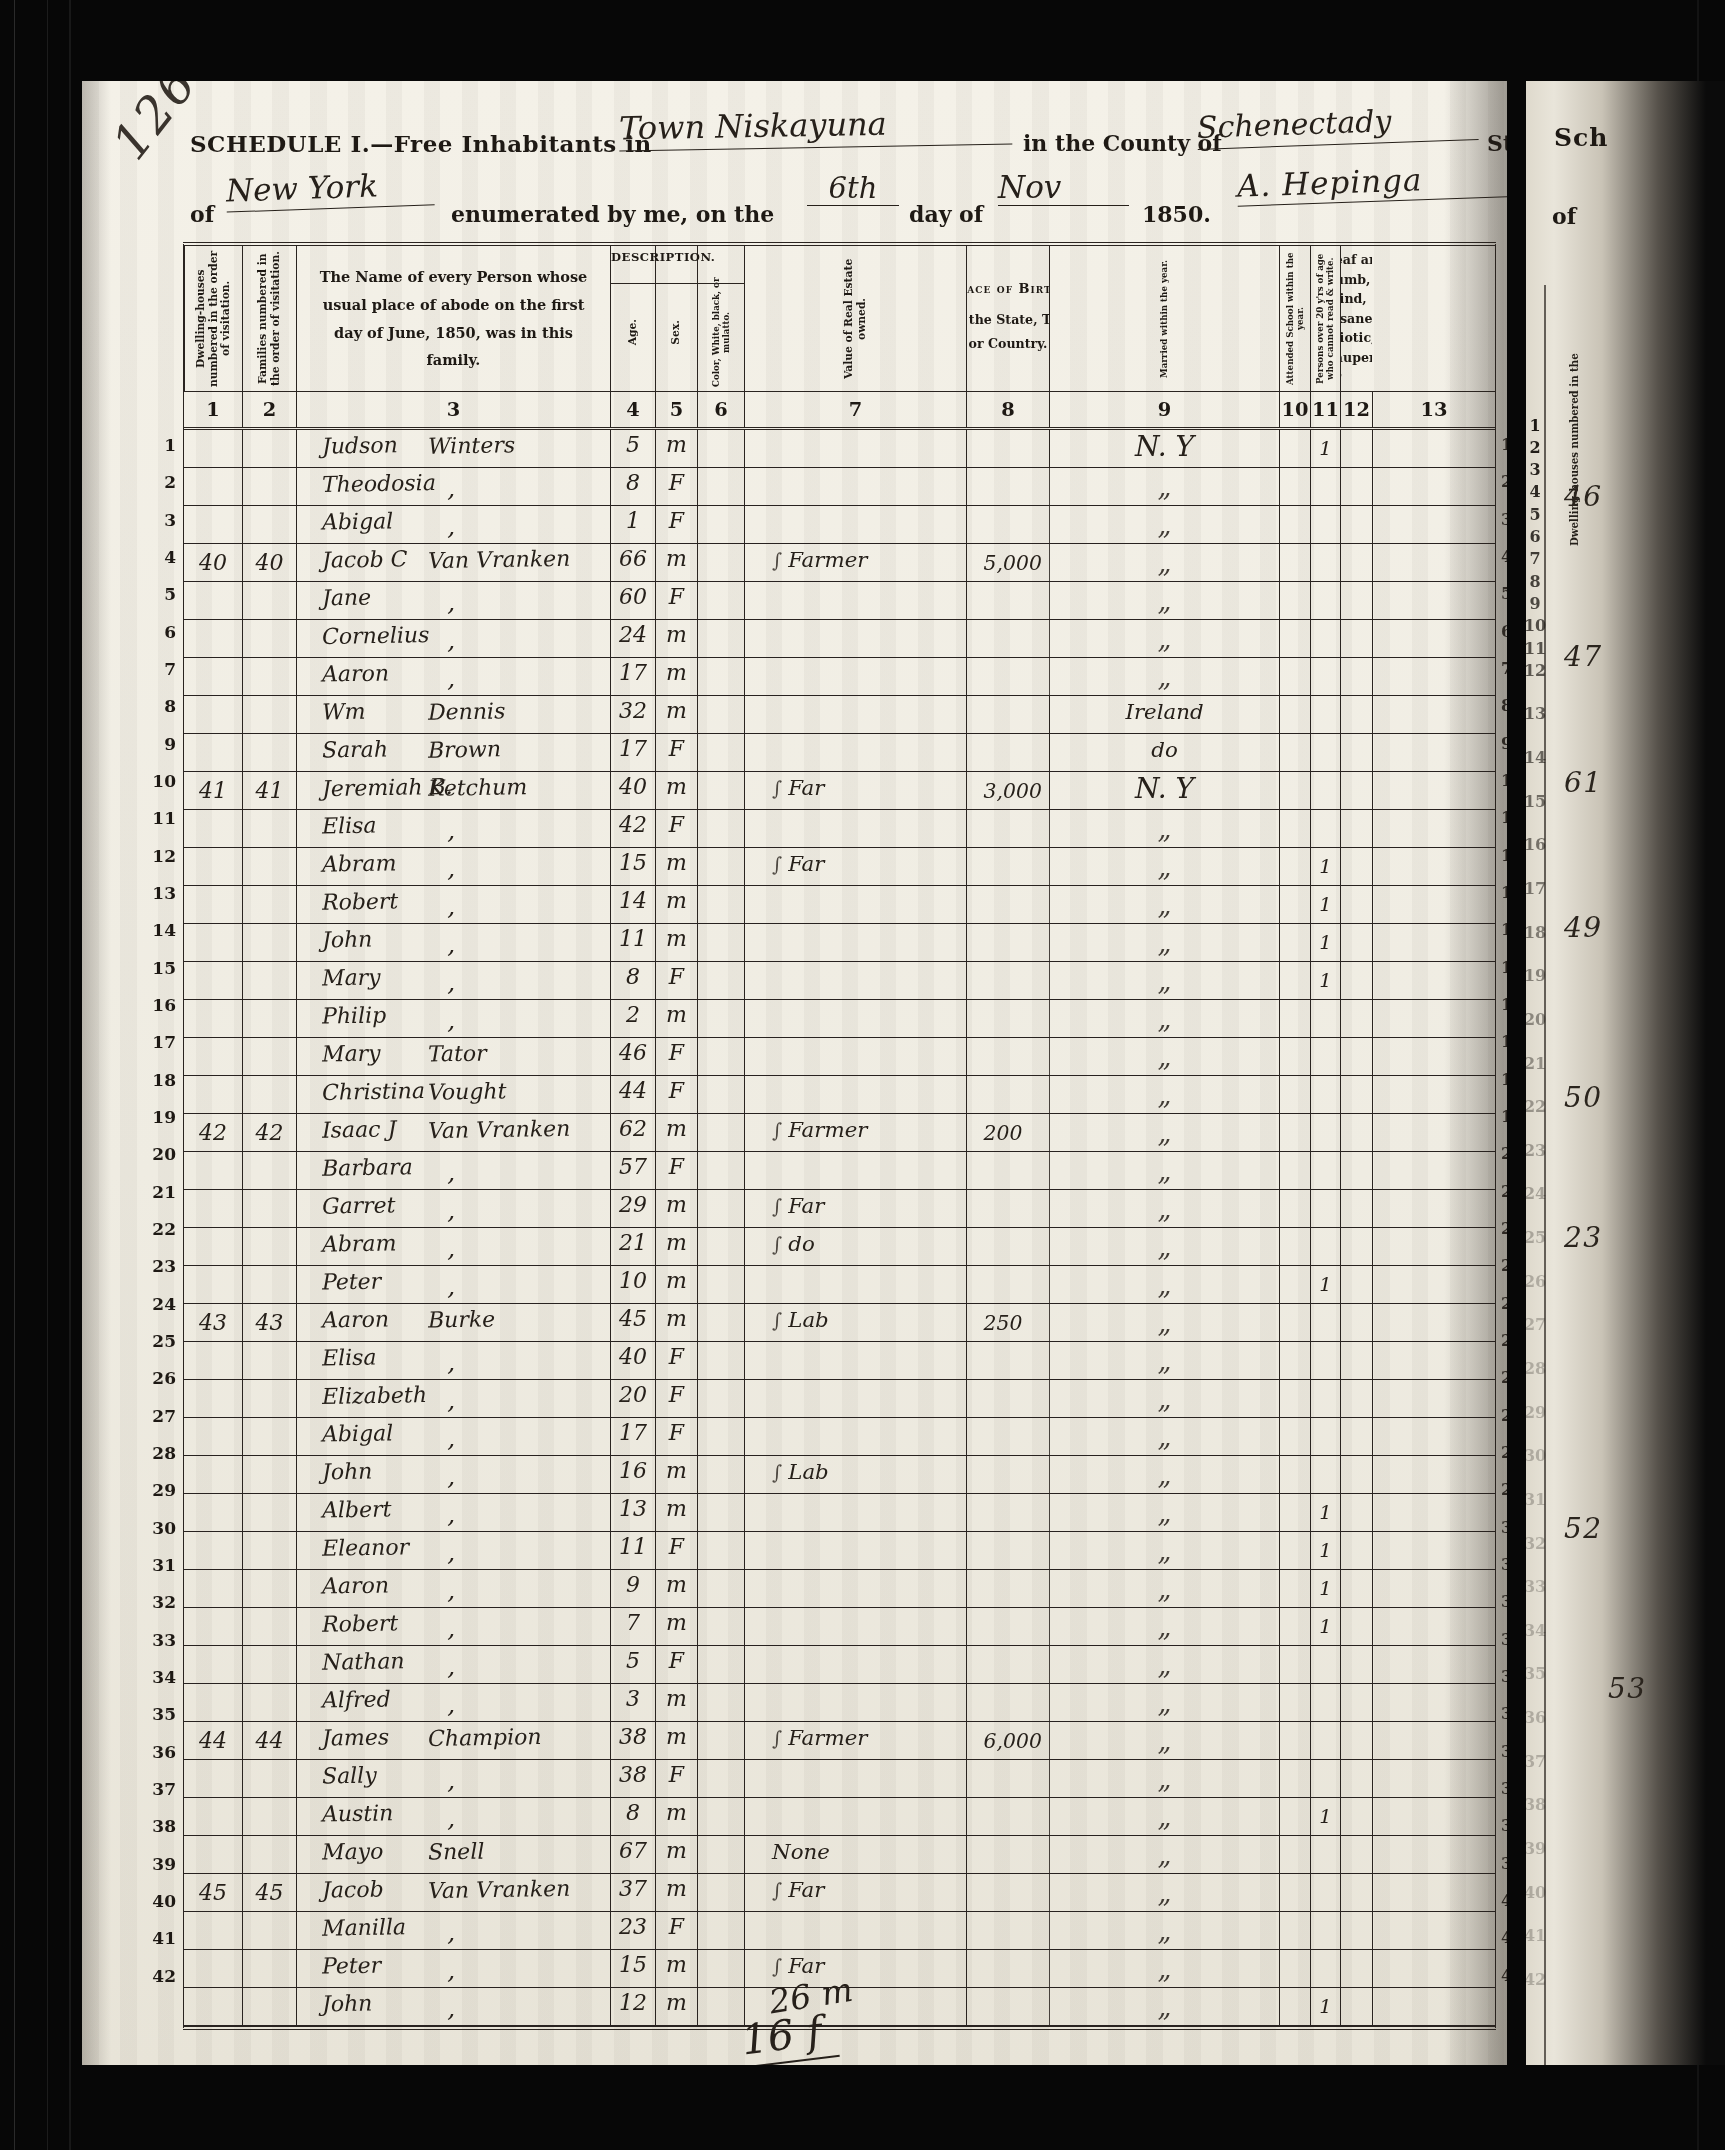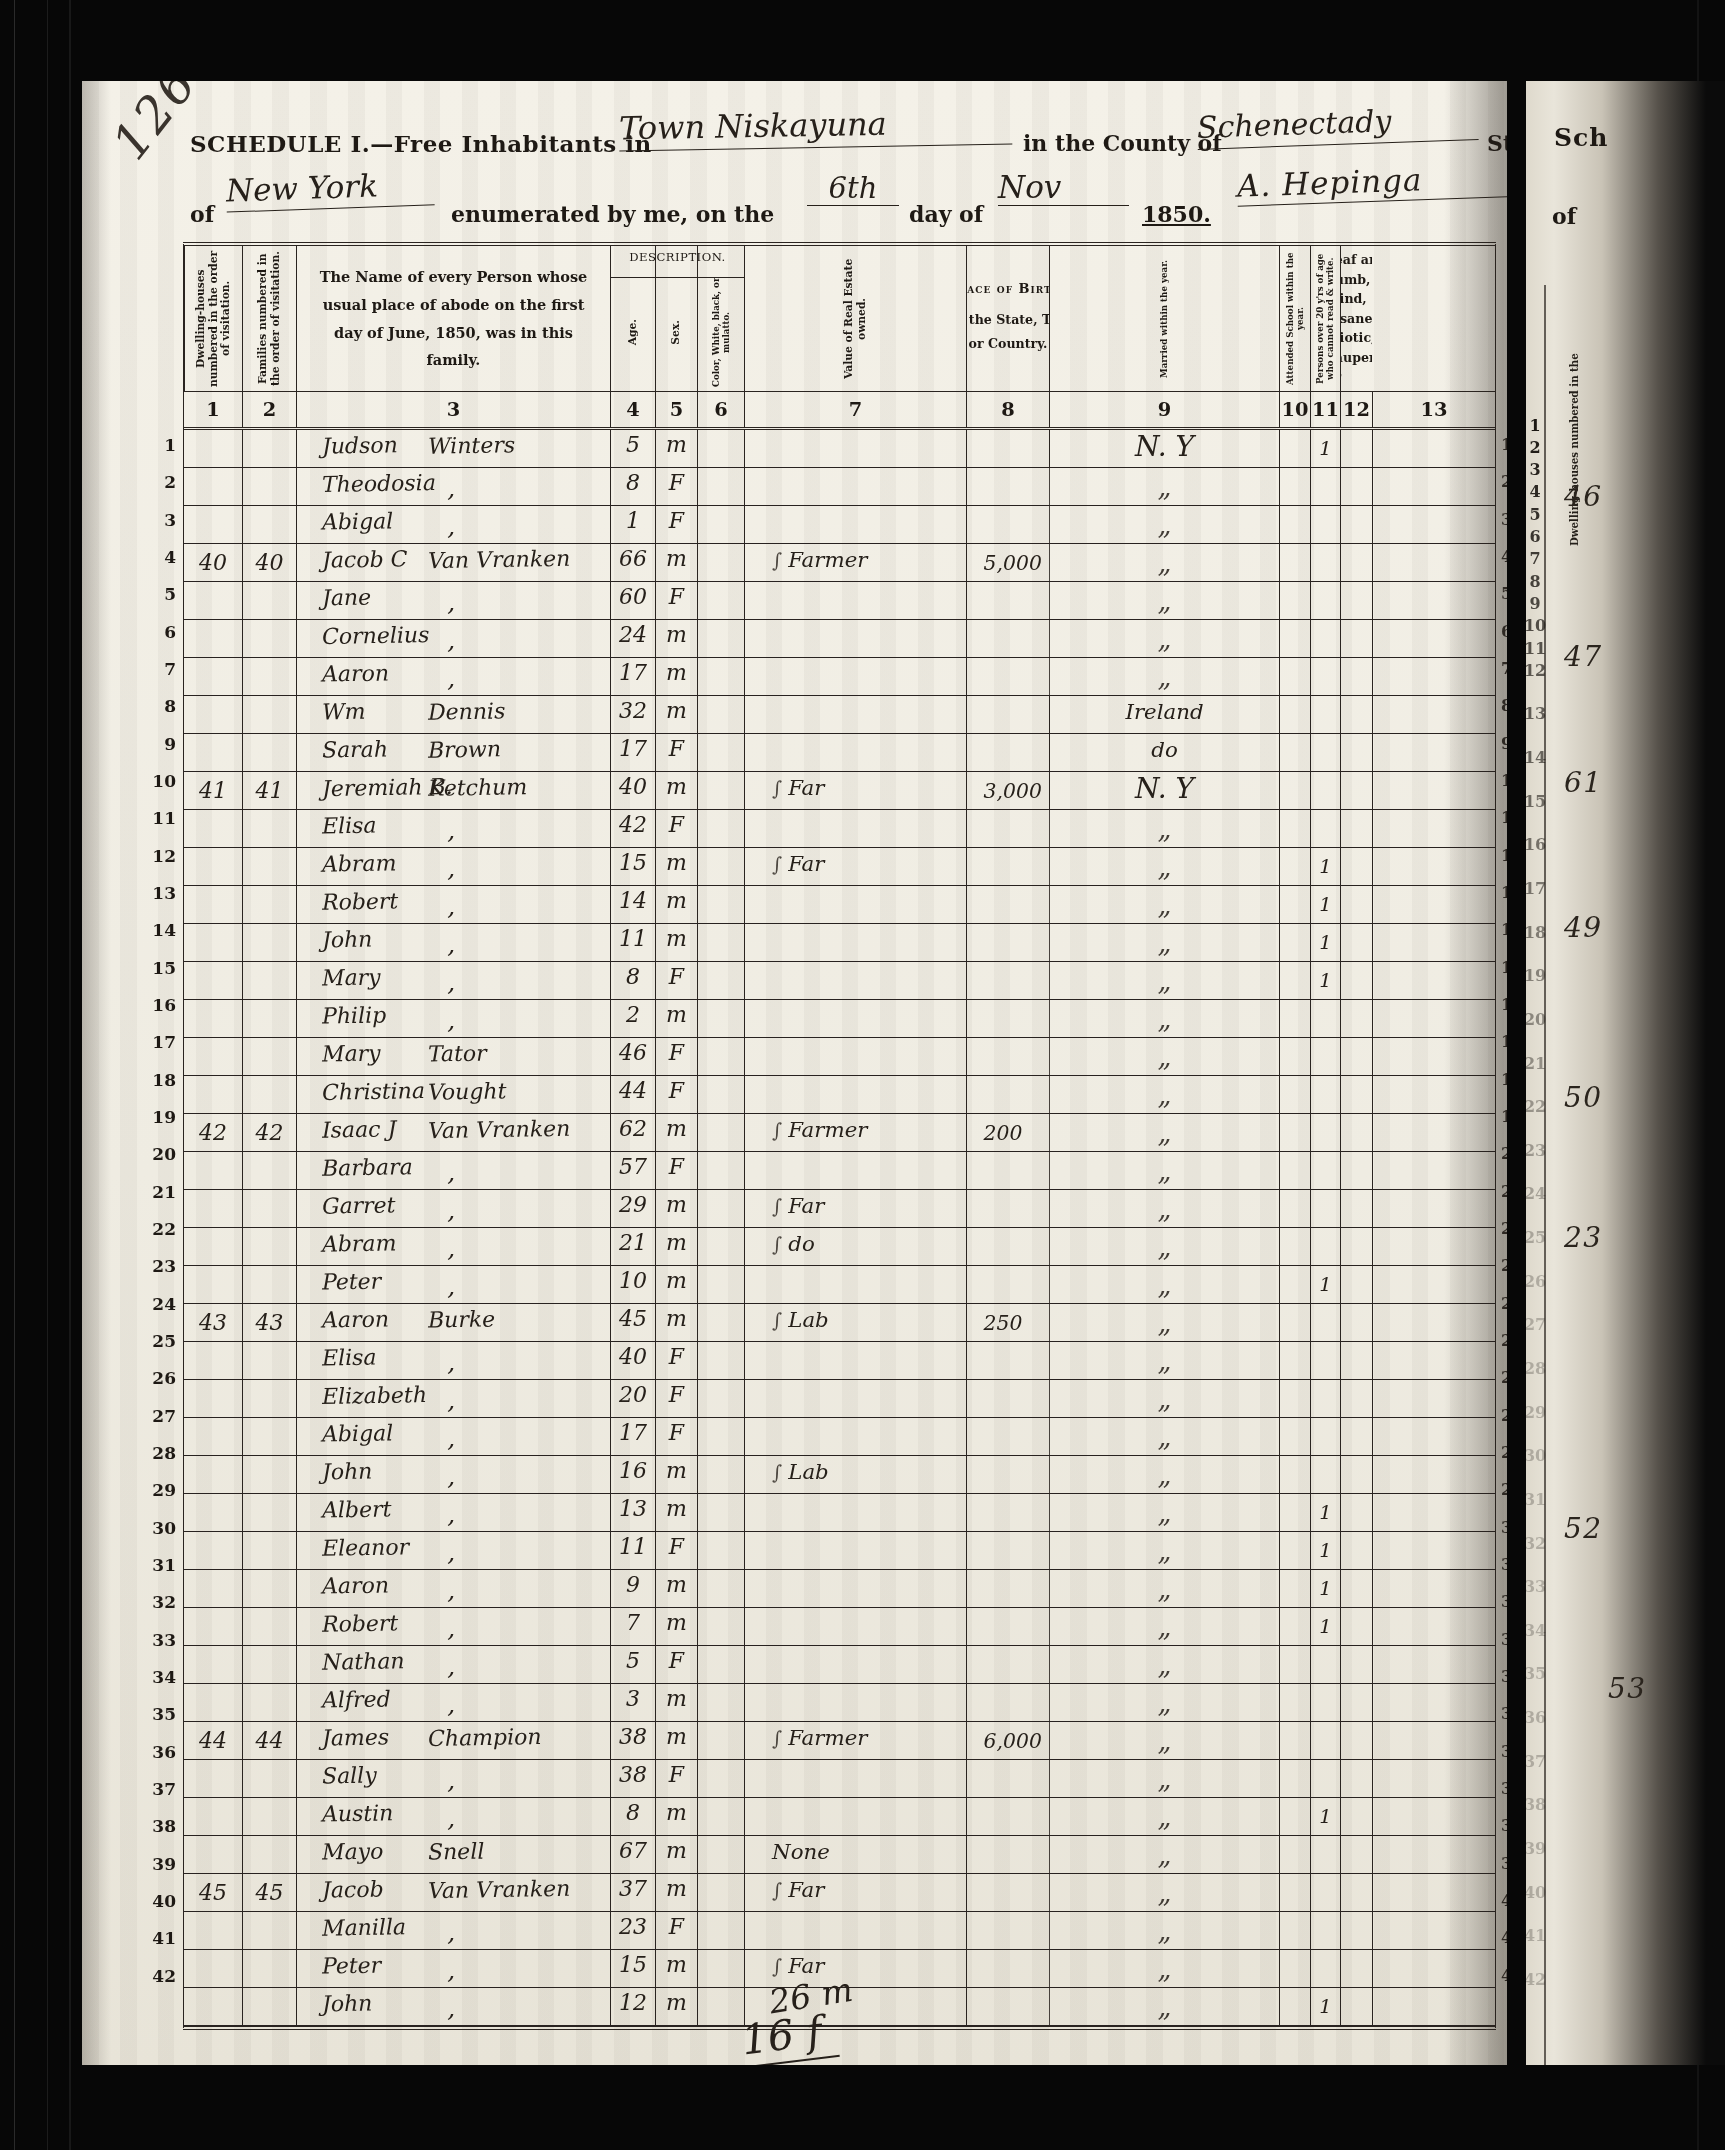--- a/index.html
+++ b/index.html
@@ -42,40 +42,40 @@
   .t1d{left:1115px;top:24px;width:281px;font-size:30px;border-bottom:1.9px solid var(--hand);
        transform:rotate(-2deg);padding-bottom:3.9px;}
   .t1e{left:1405px;top:49px;font-size:22px;font-weight:bold;}
   .t2a{left:108px;top:120px;font-size:22px;font-weight:bold;}
   .t2b{left:144px;top:88px;width:208px;font-size:31px;border-bottom:1.9px solid var(--hand);
        transform:rotate(-2deg);padding-bottom:2.9px;}
   .t2c{left:369px;top:120px;font-size:22px;font-weight:bold;}
   .t2d{left:725px;top:90px;width:92px;font-size:29px;border-bottom:1.9px solid var(--hand);text-align:center;}
   .t2e{left:827px;top:120px;font-size:22px;font-weight:bold;}
   .t2f{left:916px;top:88px;width:131px;font-size:31px;border-bottom:1.9px solid var(--hand);}
-  .t2g{left:1060px;top:120px;font-size:22px;font-weight:bold;text-decoration:underline;}
+  .t2g{left:1060px;top:120px;font-size:22px;font-weight:bold;}
   .t2h{left:1155px;top:82px;width:272px;font-size:31px;border-bottom:1.9px solid var(--hand);
        transform:rotate(-2deg);padding-bottom:1.9px;letter-spacing:1px;}
 
   
   .tbl{position:absolute;left:101px;top:161px;width:1311px;
        border-left:1.5px solid var(--line);border-right:1.5px solid var(--line);
        border-top:4.4px double var(--line);border-bottom:4.8px double var(--line);}
   .grid{display:grid;grid-template-columns:var(--cols);}
   .thead{height:145px;position:relative;border-bottom:1.5px solid var(--line);}
   .hcell{position:relative;display:flex;align-items:center;justify-content:center;
          border-left:1px solid var(--line);overflow:hidden;}
   .hcell:first-child{border-left:none;}
   .vert{writing-mode:vertical-rl;transform:rotate(180deg);font-weight:bold;
         font-size:10.7px;line-height:1.18;max-height:137px;text-align:center;}
   .small-v .vert{font-size:8.7px;}
   .under-desc{padding-top:28px;}
-  .desc-band{position:absolute;left:427px;top:3.9px;width:133px;text-align:center;
-             font-size:11.6px;font-weight:normal;letter-spacing:0.5px;z-index:3;
-             border-bottom:1px solid var(--line);padding-bottom:13px;background:transparent;}
+  .desc-band{position:absolute;left:427px;top:3.9px;width:133px;
+             font-size:11.6px;font-weight:bold;letter-spacing:0.5px;z-index:3;
+             border-bottom:1px solid var(--line);padding-bottom:19px;background:transparent;}
   .h3{font-size:14.5px;font-weight:bold;text-align:center;line-height:1.9;padding:0 14.5px;white-space:normal;}
   .h7{font-size:14.5px;font-weight:bold;text-align:center;line-height:2.0;padding:0 11.6px;white-space:normal;}
   .h9{display:flex;flex-direction:column;gap:12.6px;align-items:center;}
   .pob-top{font-size:13px;font-weight:bold;letter-spacing:1px;font-variant:small-caps;}
   .pob-sub{font-size:12.6px;font-weight:bold;text-align:center;line-height:1.9;width:204px;white-space:normal;}
   .h13{font-size:12.6px;font-weight:bold;text-align:left;line-height:1.55;padding:0 8.7px;white-space:normal;}
   .hnum{height:35px;border-bottom:3.9px double var(--line);}
   .ncell{display:flex;align-items:center;justify-content:center;font-size:19.4px;font-weight:bold;
          border-left:1px solid var(--line);}
   .ncell:first-child{border-left:none;}

